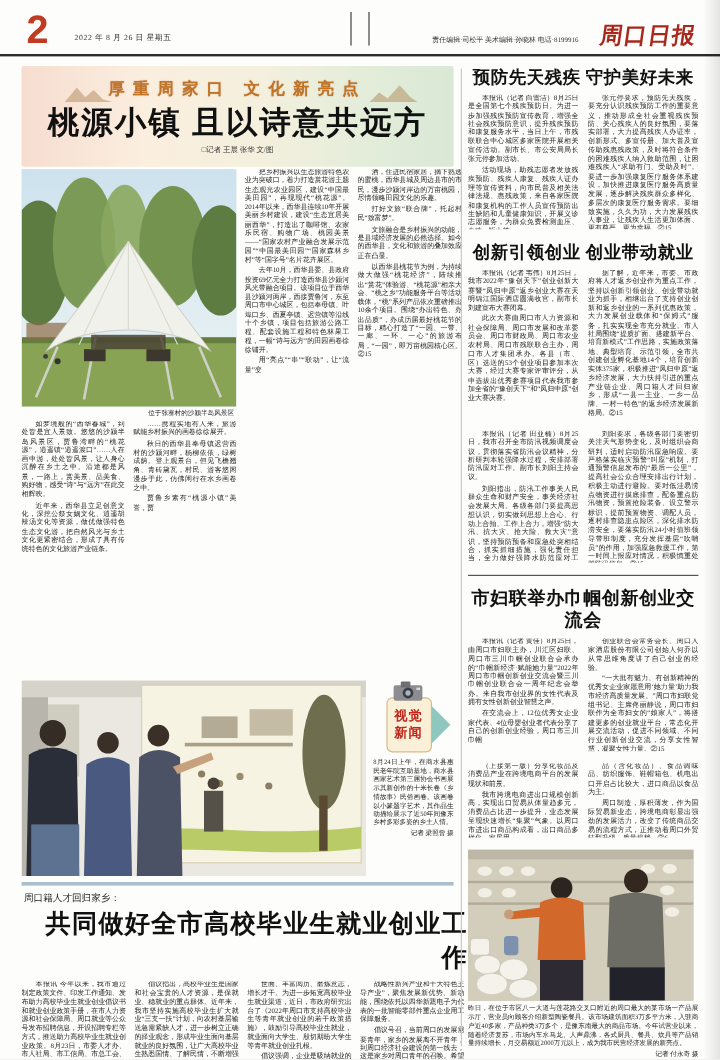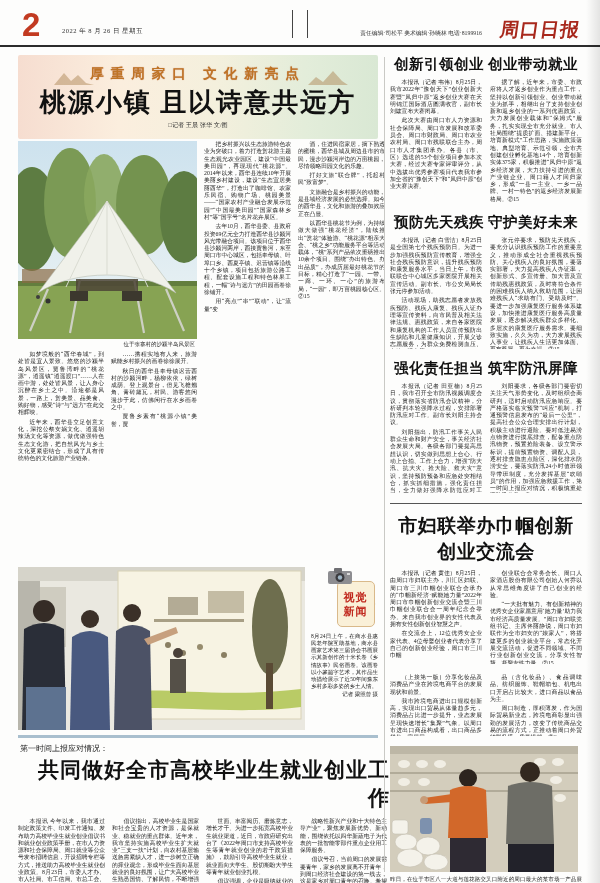--- a/index.html
+++ b/index.html
@@ -38,37 +38,37 @@
   .ncol{width:86px;flex:none;overflow:hidden;}
   .tcol{width:87px;flex:none;height:420px;overflow:hidden;}
   .para{margin:0 0 2px 0;font-size:5.8px;line-height:1.26;text-align:justify;text-indent:2em;color:#222;}
   
   .visual-row{display:flex;gap:6px;margin-top:6px;}
   .exhibit-frame{width:287px;height:163px;overflow:hidden;background:#e8e6de;flex:none;}
   .vside{width:67px;flex:none;display:flex;flex-direction:column;align-items:center;}
   .badge-wrap{position:relative;width:54px;height:58px;margin-top:2px;}
   .badge-diamond{position:absolute;right:2px;top:22px;width:26px;height:26px;background:#79bdb2;transform:rotate(45deg);opacity:.85;}
   .badge-box{position:absolute;left:4px;top:12px;width:36px;height:44px;background:#faf0d8;border:1px solid #d9b98a;border-radius:5px;
-             display:flex;flex-direction:column;align-items:center;justify-content:center;gap:1px;margin-left:15px;}
+             display:flex;flex-direction:column;align-items:center;justify-content:center;gap:1px;}
   .badge-box span{font-size:11px;font-weight:bold;color:#c0271d;line-height:1.1;letter-spacing:1px;}
   .badge-cam{position:absolute;left:8px;top:-4px;}
   .vcap{margin-top:6px;font-size:5.5px;line-height:1.3;text-align:justify;color:#222;}
   .vcredit{width:100%;text-align:right;font-size:5.5px;color:#222;margin-top:1px;}
   .blue-rule{margin-top:5px;width:360px;height:3px;background:#a9bfce;}
   
   .bottom-art{margin-top:5px;width:372px;}
   .b-kicker{font-size:8px;color:#222;margin-left:2px;}
   .b-title{text-align:right;font-size:21px;font-weight:bold;color:#111;letter-spacing:1px;margin:2px 0 6px 0;}
   .b-cols{display:flex;gap:7px;height:106px;overflow:hidden;}
   .bcol{width:87px;flex:none;overflow:hidden;}
   
   .right-region{position:absolute;left:390px;top:55px;width:192px;}
   .r-art{margin-bottom:10px;}
   .r-title{text-align:center;font-size:14.5px;font-weight:bold;color:#111;letter-spacing:.5px;margin-bottom:5px;}
-  .r-title.small{font-size:19px;}
+  .r-title.small{font-size:15px;}
   .r-cols{display:flex;gap:8px;overflow:hidden;}
   .rcol{width:92px;flex:none;overflow:hidden;}
   .h112{height:112px;} .h124{height:124px;} .h110{height:110px;} .h94{height:94px;} .h62{height:62px;}
   .r-divider{border:none;border-top:1px solid #555;margin:2px 0 9px 0;}
   .market-frame{width:188px;height:126px;overflow:hidden;background:#cfc9b8;margin-top:2px;}
   .m-cap{margin-top:4px;font-size:5.5px;line-height:1.32;text-align:justify;color:#222;}
   .m-credit{text-align:right;font-size:5.5px;color:#222;margin-top:1px;}
   .vrule{position:absolute;left:384px;top:57px;width:1px;height:815px;background:#c9c9c5;}
 </style>
 </head>
@@ -205,21 +205,21 @@
           </svg>
         </div>
         <div class="vcap">8月24日上午，在商水县惠民老年院互助基地，商水县画家艺术第三届协会书画展示其新创作的十米长卷《乡情故事》民俗画卷。该画卷以小篆题字艺术，其作品生动描绘展示了近50年间豫东乡村多彩多姿的乡土人情。</div>
         <div class="vcredit">记者 梁照曾 摄</div>
       </div>
     </div>
 
     <div class="blue-rule"></div>
 
     <div class="bottom-art">
-      <div class="b-kicker">第一时间上报应对情况：</div>
+      <div class="b-kicker">周口籍人才回归家乡：</div>
       <div class="b-title">共同做好全市高校毕业生就业创业工作</div>
       <div class="b-cols">
         <div class="bcol">
             <p class="para">本报讯 今年以来，我市通过制定政策文件、印发工作通知、发布助力高校毕业生就业创业倡议书和就业创业政策手册，在市人力资源和社会保障局、周口就业等公众号发布招聘信息，开设招聘专栏等方式，推送助力高校毕业生就业创业政策。8月23日，市委人才办、市人社局、市工信局、市总工会、团市委、市妇联、市人才集团等单位联合发出共同做好高校毕业生等青年就业创业的倡议，将积极在政策扶持、扩宽渠道、强化线上线下服务上下功夫，深化就业帮扶，提供暖心服务。</p>
           </div>
         <div class="bcol">
             <p class="para">倡议指出，高校毕业生是国家和社会宝贵的人才资源，是保就业、稳就业的重点群体。近年来，我市坚持实施高校毕业生扩大就业“三支一扶”计划，向农村基层输送急需紧缺人才，进一步树立正确的择业观念，形成毕业生面向基层就业的良好氛围，让广大高校毕业生熟悉国情、了解民情，不断增强他们的爱农村、为人民服务、报效祖国的责任感和使命感。通过基层磨砺，有利于让大学生等青年在祖国的基层经风雨、见</p>
           </div>
         <div class="bcol">
             <p class="para">世面、丰富阅历、磨炼意志，增长才干。为进一步拓宽高校毕业生就业渠道，近日，市政府研究出台了《2022年周口市支持高校毕业生等青年就业创业的若干政策措施》，鼓励引导高校毕业生就业，就业面向大学生、殷切期盼大学生等青年就业创业扎根。</p>
@@ -228,45 +228,44 @@
         <div class="bcol">
             <p class="para">战略性新兴产业和十大特色主导产业”，聚焦发展新优势、新动能，围绕依托以四华新蔬电子为代表的一批智能零部件重点企业用工保障服务。</p>
             <p class="para">倡议号召，当前周口的发展需要青年，家乡的发展离不开青年，到周口经济社会建设的第一线去，这是家乡对周口青年的召唤。希望全市求职大学生及踊跃返职留乡，积极投身到周口经济社会发展大潮和广阔舞台中来，奉献自我，回报家乡，实现价值。（马月红 李欣）②15</p>
           </div>
       </div>
     </div>
   </div>
 
   <div class="right-region">
     <div class="r-art">
+      <div class="r-title">预防先天残疾 守护美好未来</div>
+      <div class="r-cols h112">
+        <div class="rcol">
+            <p class="para">本报讯（记者 白雪洁）8月25日是全国第七个残疾预防日。为进一步加强残疾预防宣传教育，增强全社会残疾预防意识，提升残疾预防和康复服务水平，当日上午，市残联联合中心城区多家医院开展相关宣传活动。副市长、市公安局局长张元停参加活动。</p>
+            <p class="para">活动现场，助残志愿者发放残疾预防、残疾人康复、残疾人证办理等宣传资料，向市民普及相关法律法规、惠残政策，来自各家医院和康复机构的工作人员宣传预防出生缺陷和儿童健康知识，开展义诊志愿服务，为群众免费检测血压、血糖、听力等。</p>
+          </div>
+        <div class="rcol">
+            <p class="para">张元停要求，预防先天残疾，要充分认识残疾预防工作的重要意义，推动形成全社会重视残疾预防、关心残疾人的良好氛围，要落实部署，大力提高残疾人办证率，创新形式、多宣传册、加大普及宣传助残惠残政策，及时将符合条件的困难残疾人纳入救助范围，让困难残疾人“求助有门、受助及时”。要进一步加强康复医疗服务体系建设，加快推进康复医疗服务高质量发展，逐步解决残疾群众多样化、多层次的康复医疗服务需求。要细致实施，久久为功，大力发展残疾人事业，让残疾人生活更加体面、更有尊严、更为幸福。②15</p>
+          </div>
+      </div>
+    </div>
+    <div class="r-art">
       <div class="r-title">创新引领创业 创业带动就业</div>
       <div class="r-cols h124">
         <div class="rcol">
             <p class="para">本报讯（记者 韦伟）8月25日，我市2022年“豫创天下”创业创新大赛暨“凤归中原”返乡创业大赛在天明锦江国际酒店圆满收官，副市长刘建宣布大赛闭幕。</p>
             <p class="para">此次大赛由周口市人力资源和社会保障局、周口市发展和改革委员会、周口市财政局、周口市农业农村局、周口市残联联合主办，周口市人才集团承办。各县（市、区）选送的53个创业项目参加本次大赛，经过大赛专家评审评分，从中选拔出优秀参赛项目代表我市参加全省的“豫创天下”和“凤归中原”创业大赛决赛。</p>
           </div>
         <div class="rcol">
             <p class="para">据了解，近年来，市委、市政府将人才返乡创业作为重点工作，坚持以创新引领创业、创业带动就业为抓手，相继出台了支持创业创新和返乡创业的一系列优惠政策，大力发展创业载体和“保姆式”服务，扎实实现全市充分就业。市人社局围绕“提质扩面、搭建新平台、培育新模式”工作思路，实施政策落地、典型培育、示范引领，全市共创建创业孵化基地14个，培育创新实体375家，积极推进“凤归中原”返乡经济发展，大力扶持引进的重点产业链企业、周口籍人才回归家乡，形成“一县一主业、一乡一品牌、一村一特色”的返乡经济发展新格局。②15</p>
           </div>
       </div>
     </div>
     <div class="r-art">
-      <div class="r-title">预防先天残疾 守护美好未来</div>
-      <div class="r-cols h112">
-        <div class="rcol">
-            <p class="para">本报讯（记者 白雪洁）8月25日是全国第七个残疾预防日。为进一步加强残疾预防宣传教育，增强全社会残疾预防意识，提升残疾预防和康复服务水平，当日上午，市残联联合中心城区多家医院开展相关宣传活动。副市长、市公安局局长张元停参加活动。</p>
-            <p class="para">活动现场，助残志愿者发放残疾预防、残疾人康复、残疾人证办理等宣传资料，向市民普及相关法律法规、惠残政策，来自各家医院和康复机构的工作人员宣传预防出生缺陷和儿童健康知识，开展义诊志愿服务，为群众免费检测血压、血糖、听力等。</p>
-          </div>
-        <div class="rcol">
-            <p class="para">张元停要求，预防先天残疾，要充分认识残疾预防工作的重要意义，推动形成全社会重视残疾预防、关心残疾人的良好氛围，要落实部署，大力提高残疾人办证率，创新形式、多宣传册、加大普及宣传助残惠残政策，及时将符合条件的困难残疾人纳入救助范围，让困难残疾人“求助有门、受助及时”。要进一步加强康复医疗服务体系建设，加快推进康复医疗服务高质量发展，逐步解决残疾群众多样化、多层次的康复医疗服务需求。要细致实施，久久为功，大力发展残疾人事业，让残疾人生活更加体面、更有尊严、更为幸福。②15</p>
-          </div>
-      </div>
-    </div>
-    <div class="r-art">
-      <div class="r-title">强化责任担当 筑牢防汛屏障</div>
       <div class="r-cols h110">
         <div class="rcol">
             <p class="para">本报讯（记者 田亚楠）8月25日，我市召开全市防汛视频调度会议，贯彻落实省防汛会议精神，分析研判本轮强降水过程，安排部署防汛应对工作。副市长刘阳主持会议。</p>
             <p class="para">刘阳指出，防汛工作事关人民群众生命和财产安全，事关经济社会发展大局。各级各部门要提高思想认识，切实做到思想上合心、行动上合拍、工作上合力，增强“防大汛、抗大灾、抢大险、救大灾”意识，坚持预防预备和应急处突相结合，抓实抓细措施，强化责任担当，全力做好强降水防范应对工作，确保人民群众生命和财产安全。</p>
           </div>
         <div class="rcol">
             <p class="para">刘阳要求，各级各部门要密切关注天气形势变化，及时组织会商研判，适时启动防汛应急响应。要严格落实临灾预警“叫应”机制，打通预警信息发布的“最后一公里”，提高社会公众合理安排出行计划，积极主动进行避险。要对低洼易涝点物资进行摸底排查，配备重点防汛物资，预置抢险装备、设立警示标识，提前预置物资、调配人员，逐村排查隐患点险区，深化排水防涝安全，要落实防汛24小时值班领导带班制度，充分发挥基层“吹哨员”的作用，加强应急救援工作，第一时间上报应对情况，积极慎重处置防汛信息。②15</p>
           </div>
       </div>
     </div>

